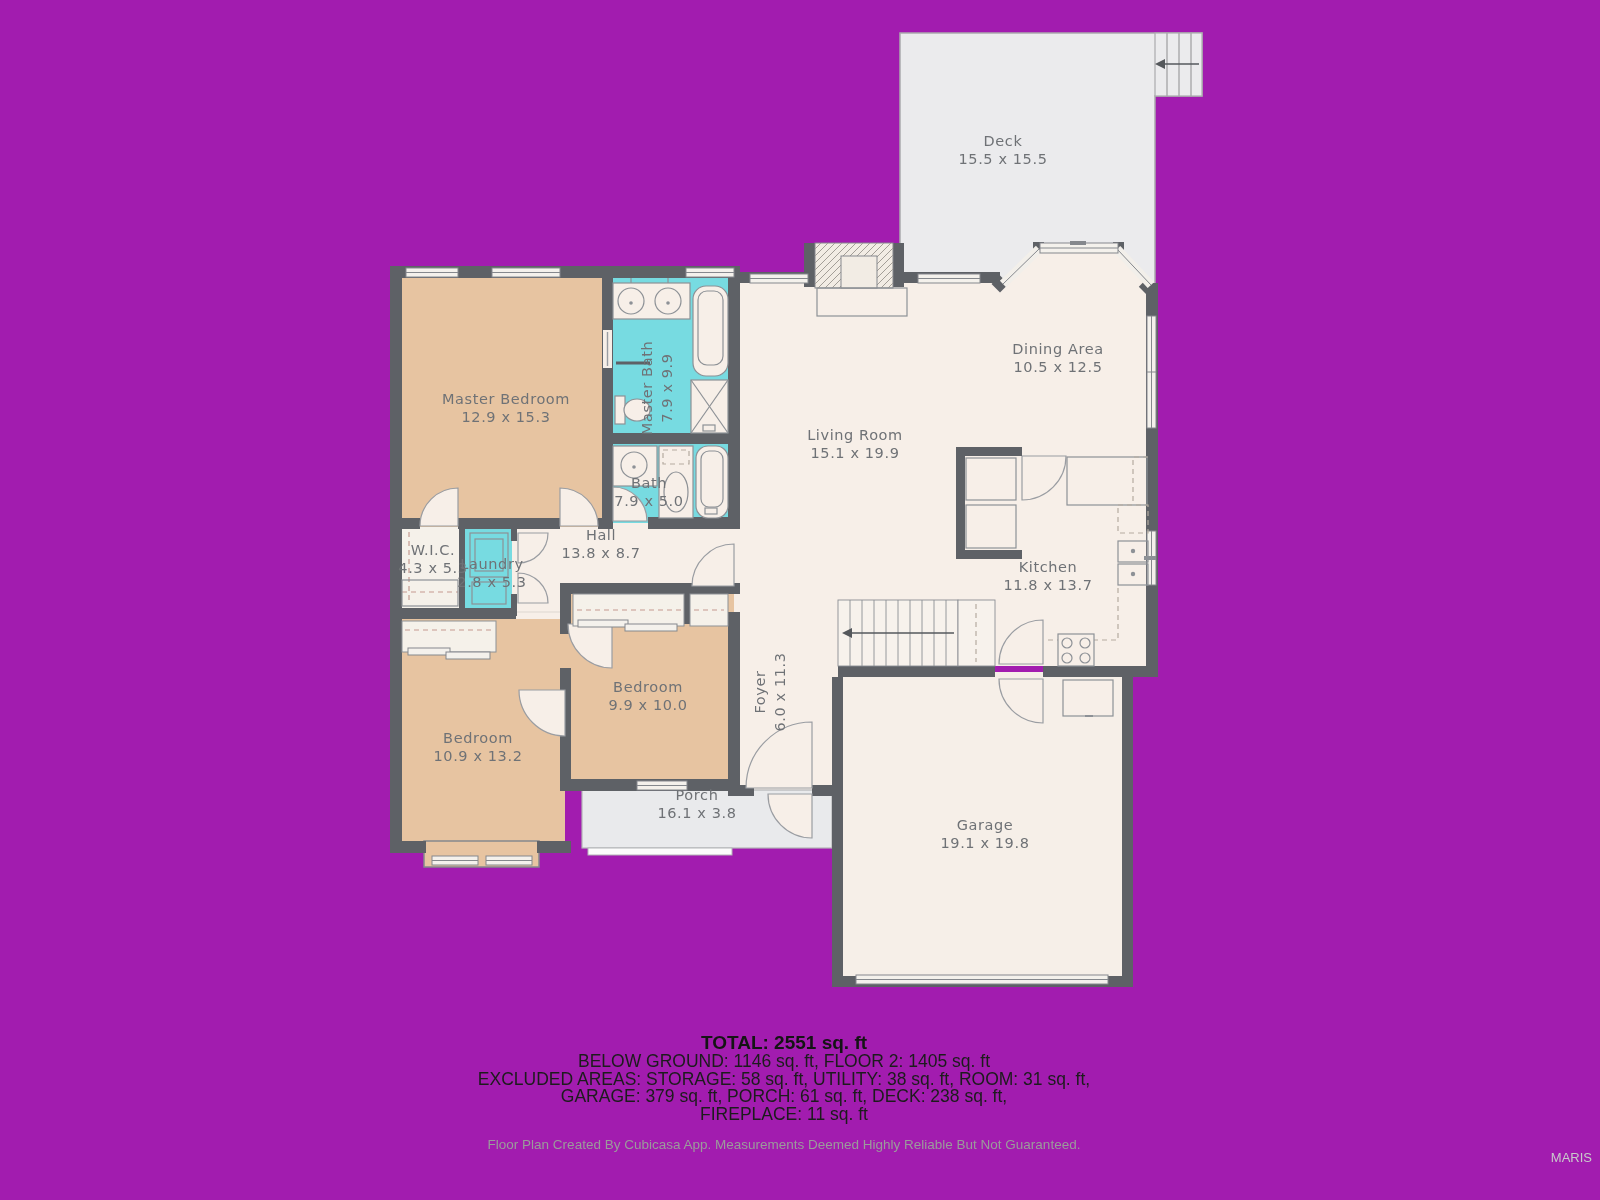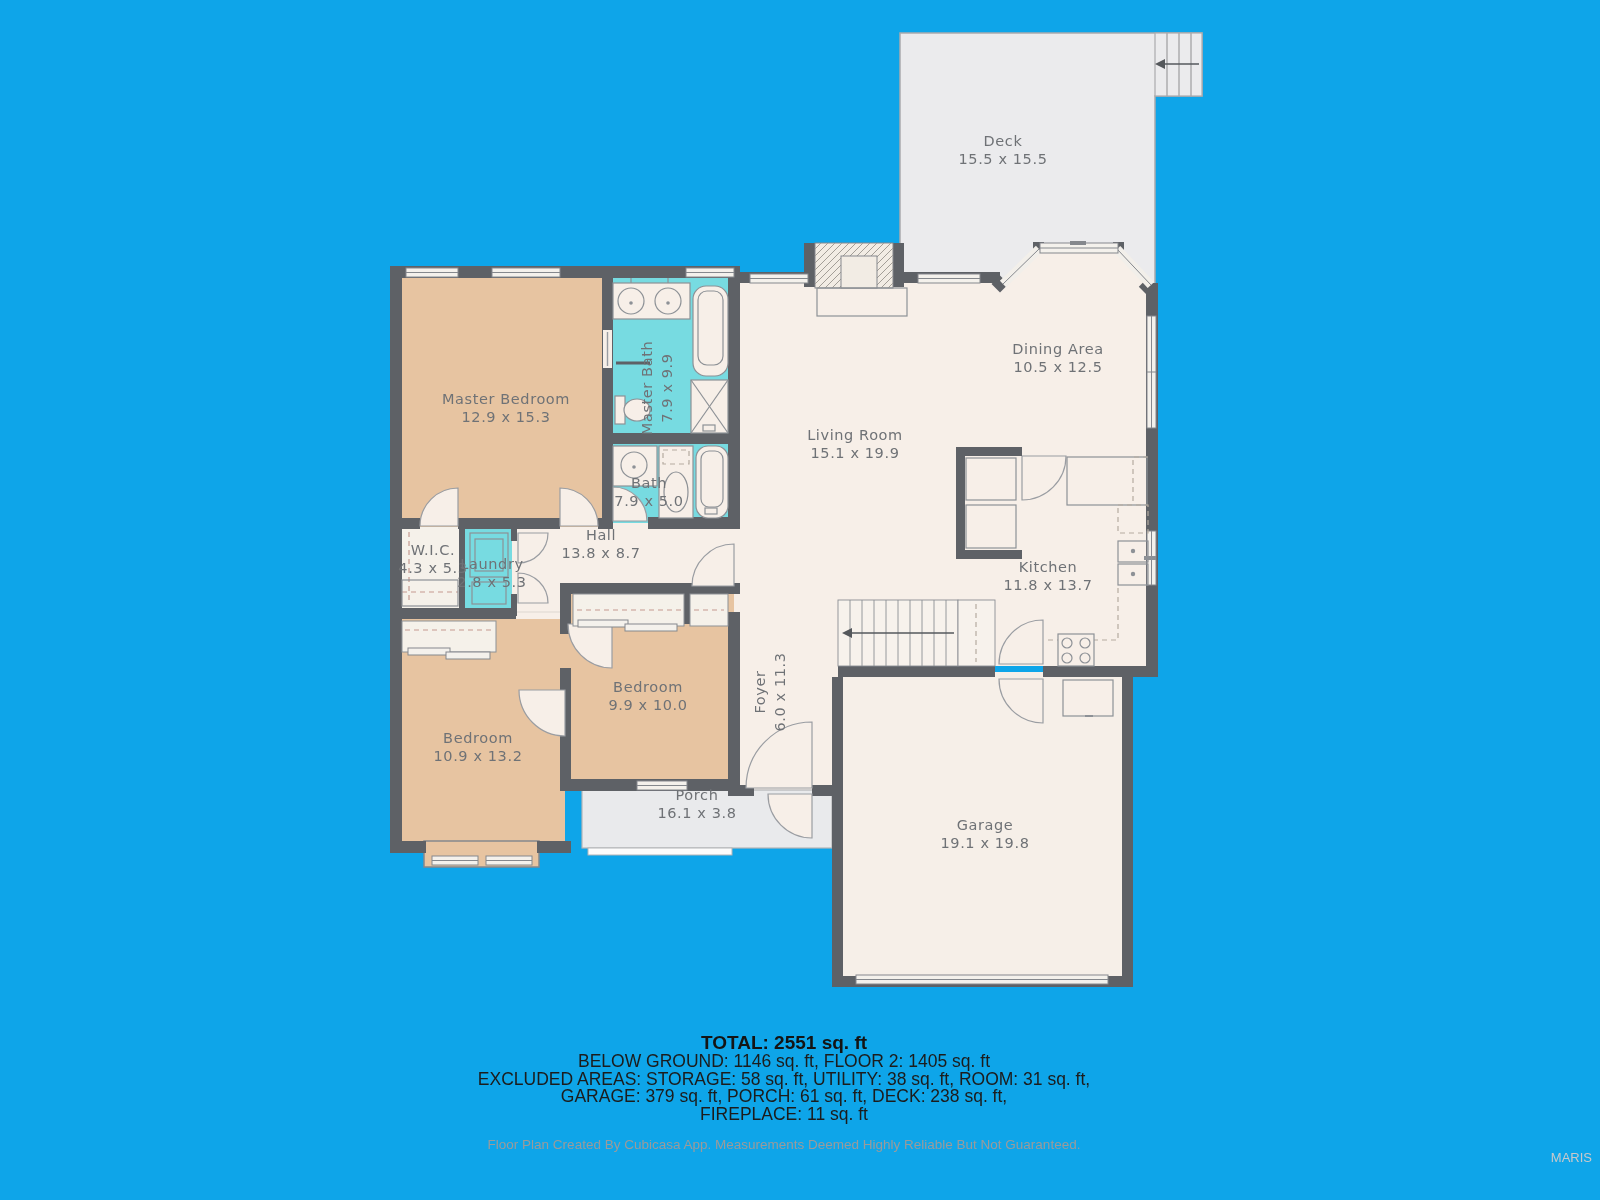--- a/index.html
+++ b/index.html
@@ -1,16 +1,16 @@
 <!DOCTYPE html>
 <html><head>
 <meta charset="utf-8">
 <style>
   html,body{margin:0;padding:0;background:#ffffff;}
-  .page{position:relative;width:1600px;height:1200px;background:#0ea5e9;overflow:hidden;}
+  .page{position:relative;width:1600px;height:1200px;background:#a21caf;overflow:hidden;}
   svg{display:block;}
   text{font-family:"DejaVu Sans",sans-serif;}
   .room-label{fill:#6f7276;font-size:14.5px;letter-spacing:.6px;text-anchor:middle;}
   .sum-bold{font-family:"Liberation Sans",sans-serif;font-weight:bold;font-size:19px;fill:#141414;text-anchor:middle;}
   .sum-line{font-family:"Liberation Sans",sans-serif;font-size:17.5px;fill:#1c1c1c;text-anchor:middle;}
   .disclaimer{font-family:"Liberation Sans",sans-serif;font-size:13.5px;fill:#9b9b9b;text-anchor:middle;}
   .watermark{font-family:"Liberation Sans",sans-serif;font-size:13px;fill:#c9c9cb;text-anchor:end;}
   .wall{fill:#5e6166;}
   .win{fill:#f4f1ec;stroke:#85888d;stroke-width:1;}
   .winline{stroke:#85888d;stroke-width:1;}

